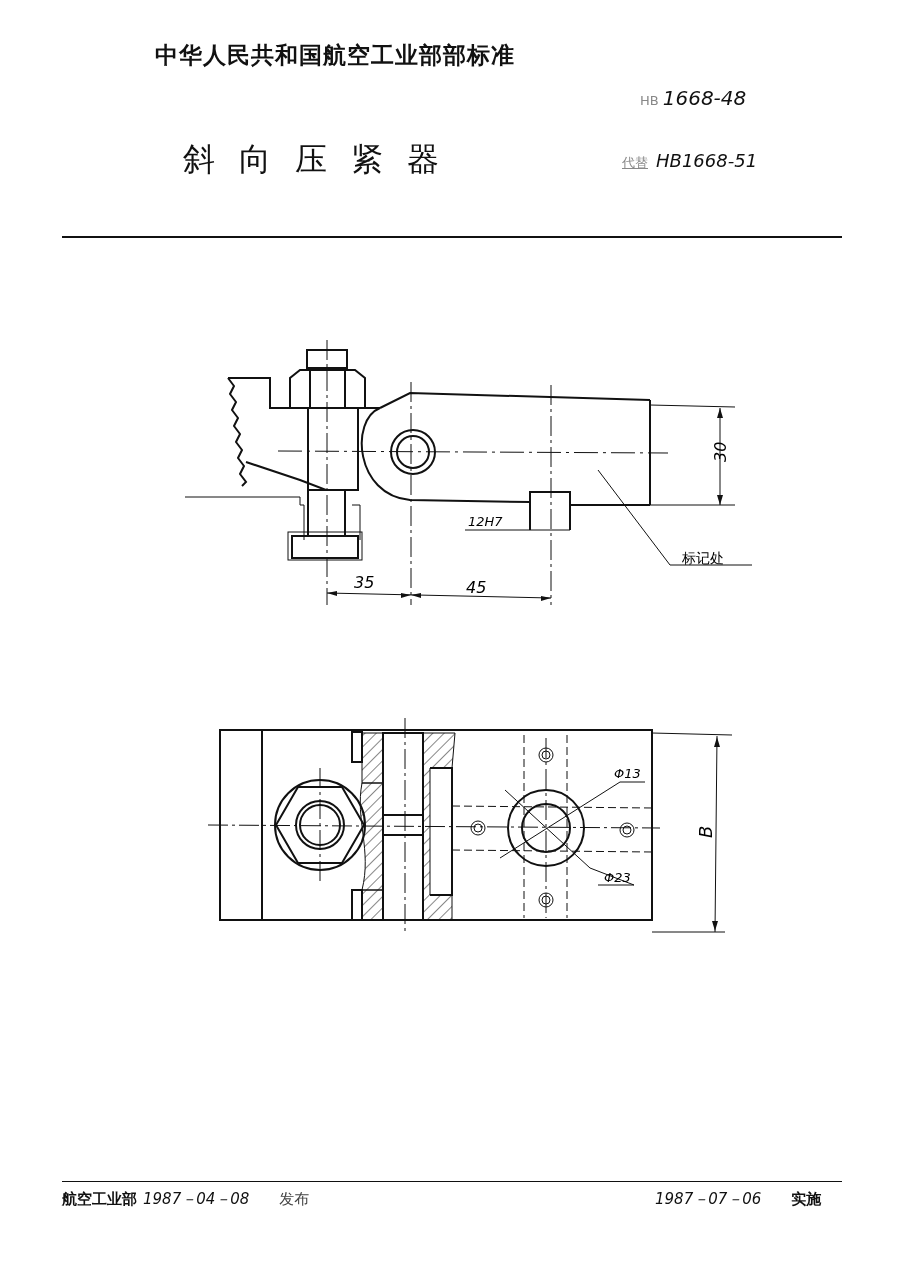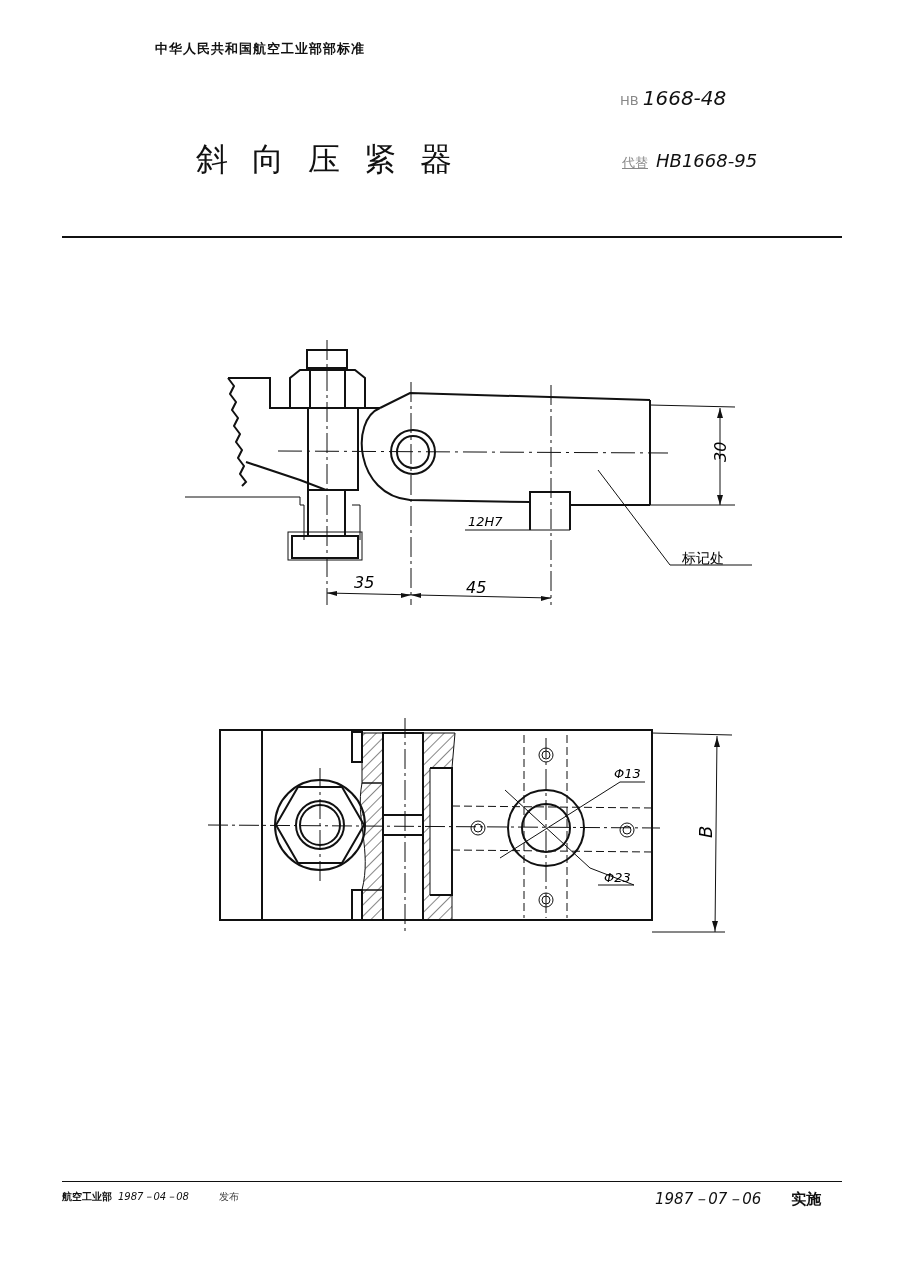--- a/index.html
+++ b/index.html
@@ -1,27 +1,27 @@
 <!DOCTYPE html>
 <html><head>
 <meta charset="utf-8">
 <style>
   html, body { margin: 0; padding: 0; background: #ffffff; }
   body { width: 908px; height: 1281px; position: relative; overflow: hidden; font-family: "DejaVu Sans", sans-serif; color: #111; }
   .abs { position: absolute; }
-  .org-title { left: 155px; top: 40px; font-size: 13px; font-weight: bold; letter-spacing: 1px; white-space: nowrap; }
+  .org-title { left: 155px; top: 40px; font-size: 23px; font-weight: bold; letter-spacing: 1px; white-space: nowrap; }
   .std-no { left: 620px; top: 86px; font-size: 20px; font-style: italic; white-space: nowrap; font-family: "DejaVu Sans", sans-serif; }
-  .std-no .pfx { font-size: 13px; font-style: normal; color: #888; margin-right: 4px; }
-  .doc-title { left: 196px; top: 138px; font-size: 32px; font-family: "DejaVu Serif", serif; white-space: nowrap; }
+  .std-no .pfx { font-size: 13px; font-style: normal; color: #888; margin-right: 4px; margin-left: 20px; }
+  .doc-title { left: 183px; top: 138px; font-size: 32px; font-family: "DejaVu Serif", serif; white-space: nowrap; }
   .doc-title span { display: inline-block; margin-right: 24px; }
   .replace { left: 622px; top: 150px; font-size: 18px; font-style: italic; white-space: nowrap; }
   .replace .pfx { font-size: 13px; font-style: normal; color: #888; margin-right: 8px; text-decoration: underline; }
   .rule-top { left: 62px; top: 236px; width: 780px; height: 2px; background: #111; }
   .rule-bottom { left: 62px; top: 1181px; width: 780px; height: 1px; background: #111; }
-  .footer-left { left: 62px; top: 1190px; font-size: 10px; white-space: nowrap; }
+  .footer-left { left: 62px; top: 1190px; font-size: 15px; white-space: nowrap; }
   .footer-left .org { font-weight: bold; }
   .footer-left .date { font-style: italic; margin-left: 6px; }
   .footer-left .act { margin-left: 30px; color: #444; }
   .footer-right { left: 655px; top: 1190px; font-size: 15px; white-space: nowrap; }
   .footer-right .date { font-style: italic; }
   .footer-right .act { margin-left: 30px; font-weight: bold; }
   svg text { font-family: "DejaVu Sans", sans-serif; font-style: italic; }
 </style>
 </head>
 <body>
@@ -30,21 +30,21 @@
 
 <div class="abs std-no">
   <span class="pfx">HB</span><span>1668-48</span>
 </div>
 
 <div class="abs doc-title">
   <span>斜</span><span>向</span><span>压</span><span>紧</span><span>器</span>
 </div>
 
 <div class="abs replace">
-  <span class="pfx">代替</span><span>HB1668-95</span>
+  <span class="pfx">代替</span><span>HB1668-51</span>
 </div>
 
 <div class="abs rule-top"></div>
 
 <svg class="abs" style="left:0;top:0" width="908" height="1281">
   <g fill="none" stroke="#111" stroke-width="2">
 
     <polyline points="228,378 270,378 270,408 290,408"></polyline>
     <path d="M228,378 l6,8 l-4,8 l6,8 l-4,8 l6,8 l-4,8 l6,8 l-4,8 l6,8 l-4,8 l6,8 l-4,8 l6,8 l-4,4"></path>
     <polyline points="246,462 300,480 326,490 358,490"></polyline>

